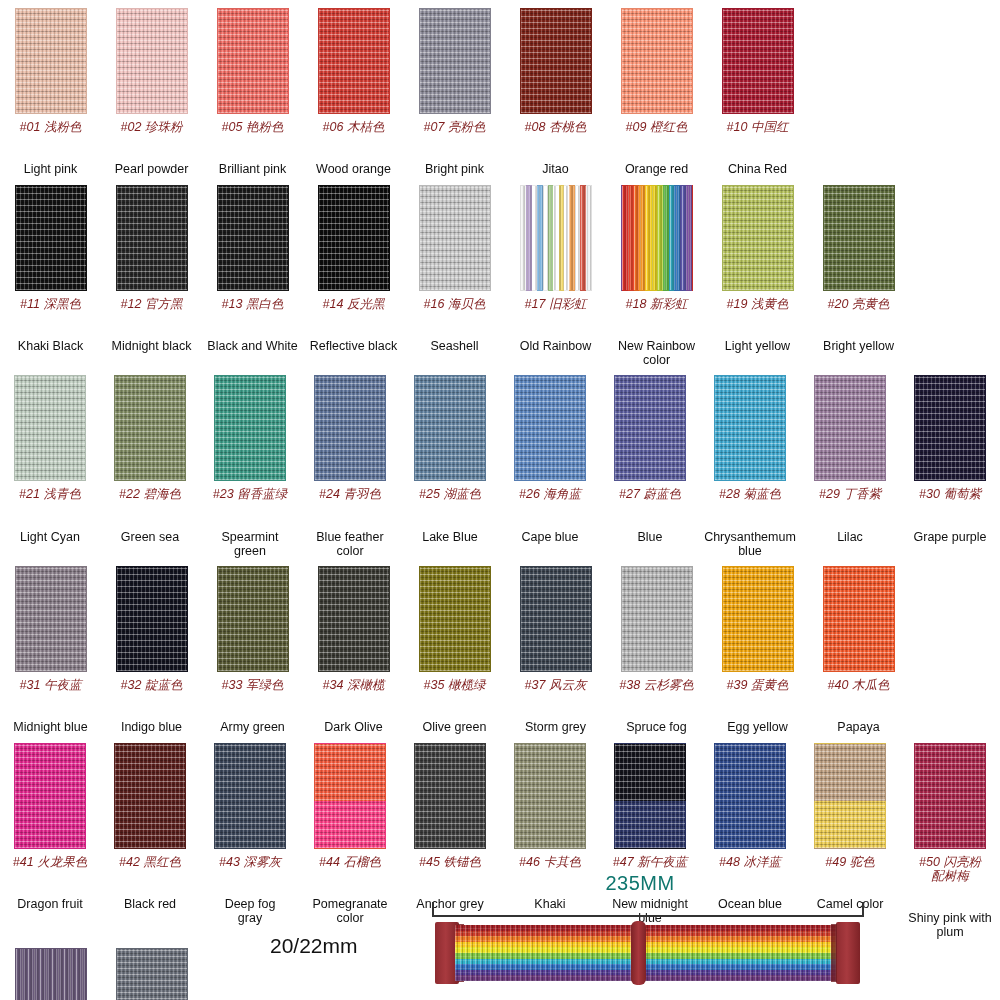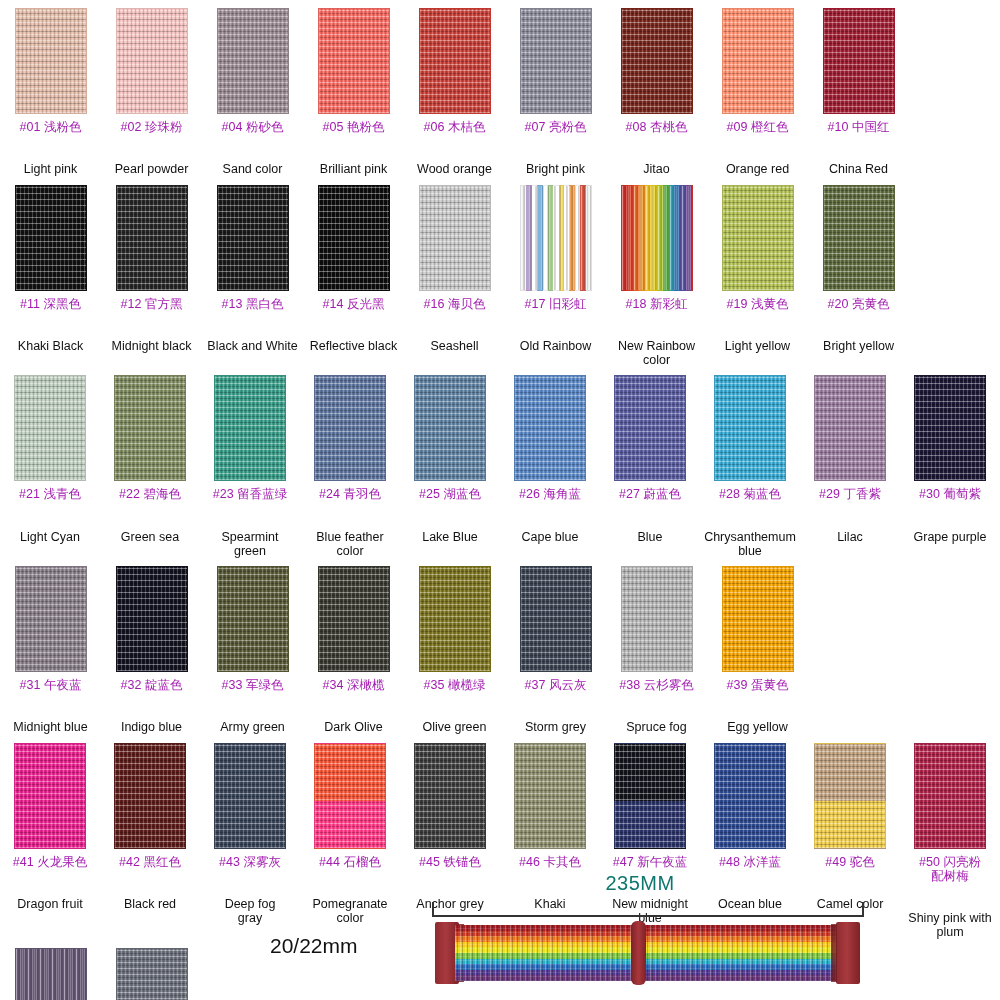--- a/index.html
+++ b/index.html
@@ -79,23 +79,24 @@
         rgba(0,0,0,.00) 6px);
   }
   .caption {
     margin-top: 6px;
     text-align: center;
     line-height: 1.14;
     width: 99px;
   }
   .cn {
     font-size: 12.5px;
-    color: #a21caf;
+    color: #7f1d1d;
     display: block;
     white-space: pre-line;
+    font-style: italic;
   }
   .en {
     font-size: 12.5px;
     color: #111;
     display: block;
     white-space: pre-line;
     margin-top: 28px;
   }
 
   
@@ -206,27 +207,20 @@
           </div>
         </div>
         <div class="cell">
           <div class="swatch" style="background-color: rgb(242, 197, 194);"></div>
           <div class="caption">
             <span class="cn">#02 珍珠粉</span>
             <span class="en">Pearl powder</span>
           </div>
         </div>
         <div class="cell">
-          <div class="swatch" style="background-color: rgb(157, 139, 148);"></div>
-          <div class="caption">
-            <span class="cn">#04 粉砂色</span>
-            <span class="en">Sand color</span>
-          </div>
-        </div>
-        <div class="cell">
           <div class="swatch" style="background-color: rgb(239, 107, 99);"></div>
           <div class="caption">
             <span class="cn">#05 艳粉色</span>
             <span class="en">Brilliant pink</span>
           </div>
         </div>
         <div class="cell">
           <div class="swatch" style="background-color: rgb(210, 60, 51);"></div>
           <div class="caption">
             <span class="cn">#06 木桔色</span>
@@ -450,20 +444,27 @@
           <div class="caption">
             <span class="cn">#38 云杉雾色</span>
             <span class="en">Spruce fog</span>
           </div>
         </div>
         <div class="cell">
           <div class="swatch" style="background-color: rgb(239, 164, 12);"></div>
           <div class="caption">
             <span class="cn">#39 蛋黄色</span>
             <span class="en">Egg yellow</span>
+          </div>
+        </div>
+        <div class="cell">
+          <div class="swatch" style="background-color: rgb(242, 88, 42);"></div>
+          <div class="caption">
+            <span class="cn">#40 木瓜色</span>
+            <span class="en">Papaya</span>
           </div>
         </div>
       </div>
       <div class="row">
         <div class="cell">
           <div class="swatch" style="background-color: rgb(224, 38, 140);"></div>
           <div class="caption">
             <span class="cn">#41 火龙果色</span>
             <span class="en">Dragon fruit</span>
           </div>

